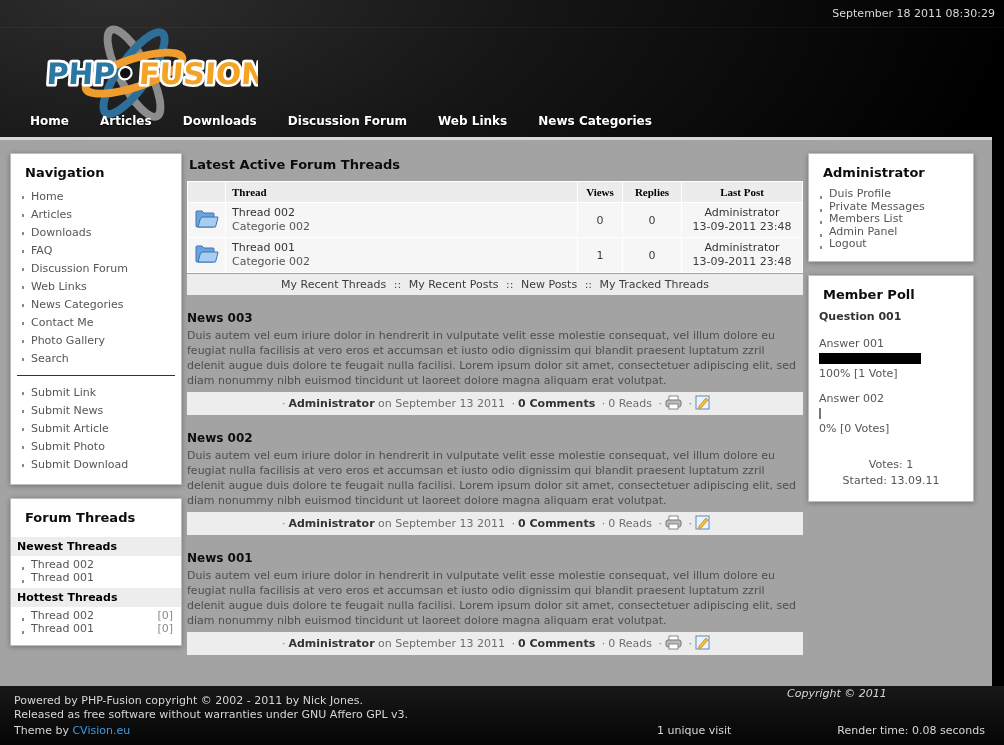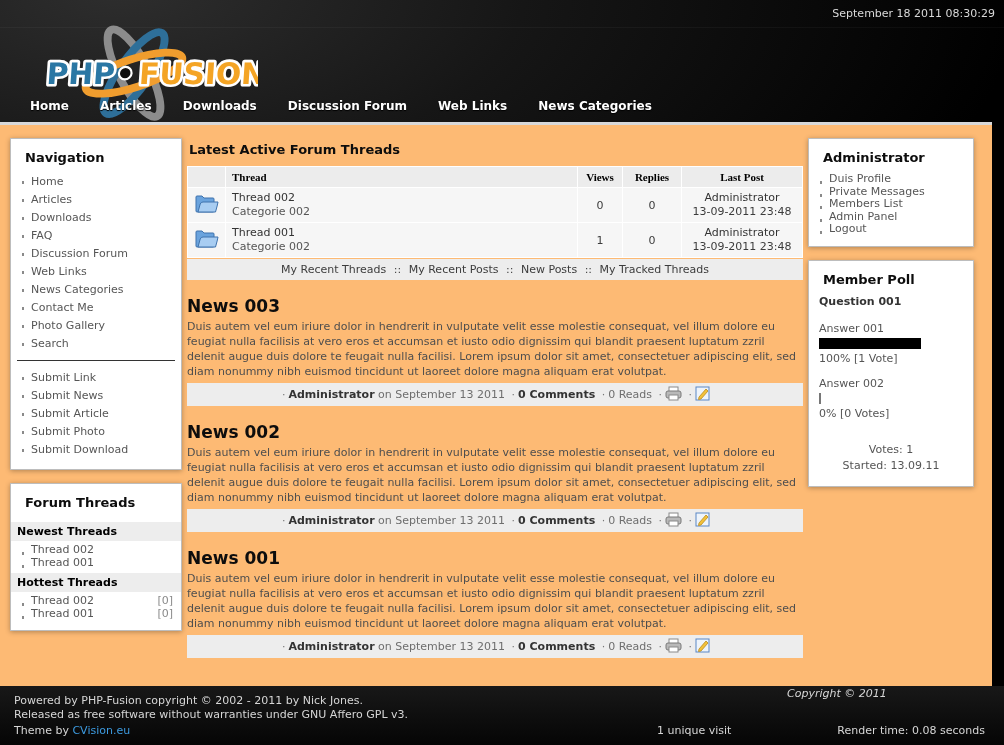--- a/index.html
+++ b/index.html
@@ -1,28 +1,28 @@
 <!DOCTYPE html>
 <html><head>
 <meta charset="utf-8">
 <style>
   * { margin:0; padding:0; box-sizing:border-box; }
   html,body { width:1004px; }
   body { background:#000; font-family:"DejaVu Sans", sans-serif; }
   .page { width:1004px; height:745px; overflow:hidden; background:#000; display:flex; flex-direction:column; }
 
   
-  .header { height:122px; background:radial-gradient(ellipse 900px 420px at 12% -10%, #2e2e2e 0%, #161616 45%, #000 100%); position:relative; flex:0 0 auto; }
+  .header { height:137px; background:radial-gradient(ellipse 900px 420px at 12% -10%, #2e2e2e 0%, #161616 45%, #000 100%); position:relative; flex:0 0 auto; }
   .topbar { height:28px; text-align:right; padding:7px 9px 0 0; color:#d9d9d9; font-size:11px; border-bottom:1px solid rgba(255,255,255,0.04); }
   .logo-wrap { position:absolute; left:38px; top:22px; width:220px; height:104px; cursor:pointer; }
   .main-menu { position:absolute; left:0; bottom:8px; width:100%; padding-left:30px; }
   .main-menu a { color:#fff; font-weight:bold; font-size:12px; text-decoration:none; margin-right:26px; text-shadow:0 1px 1px #000; cursor:pointer; }
 
   
-  .content-outer { background:#fdba74; width:992px; border-top:3px solid #d8d8d8; min-height:516px; flex:1 1 auto; padding:13px 18px 20px 10px; display:flex; align-items:flex-start; }
+  .content-outer { background:#a3a3a3; width:992px; border-top:3px solid #d8d8d8; min-height:516px; flex:1 1 auto; padding:13px 18px 20px 10px; display:flex; align-items:flex-start; }
   .col-left { width:172px; flex:0 0 172px; }
   .col-center { flex:1 1 auto; margin:0 5px; }
   .col-right { width:166px; flex:0 0 166px; }
 
   .panel { background:#fff; border:1px solid #bdbdbd; box-shadow:0 1px 5px rgba(0,0,0,0.3); margin-bottom:13px; padding:9px 0 10px 0; }
   .panel h2 { font-size:13px; color:#0d0d0d; padding:2px 0 8px 14px; }
 
   ul.linklist { list-style:none; }
   ul.linklist li { position:relative; padding:0 8px 0 20px; color:#565656; font-size:11px; line-height:18px; }
   ul.linklist li::before { content:""; position:absolute; left:11px; top:8px; width:2px; height:3px; background:#8a8a8a; }
@@ -42,21 +42,21 @@
   td.icon-cell { width:34px; text-align:center; }
   th.views-col { width:44px; } th.replies-col { width:58px; } th.lastpost-col { width:120px; text-align:center !important; }
   .thread-link { color:#333; text-decoration:none; cursor:pointer; display:block; line-height:14px; }
   .thread-cat { color:#555; line-height:14px; }
   td.lastpost { text-align:center; line-height:14px; color:#333; }
   .quick-links { background:#ededed; margin-top:1px; text-align:center; font-size:11px; color:#444; padding:4px 0; }
   .quick-links a { color:#3c3c3c; text-decoration:none; cursor:pointer;text-align:right; }
   .quick-links .sep { margin:0 4px; }
 
   .news { margin-top:16px; }
-  .news h3 { font-size:17px; color:#0d0d0d; padding-bottom:3px; }
+  .news h3 { font-size:12px; color:#0d0d0d; padding-bottom:3px; }
   .news p { font-size:11px; line-height:15px; color:#4e4e4e; }
   .news-meta { background:#ededed; margin-top:4px; text-align:center; font-size:11px; color:#6e6e6e; padding:3px 0 2px 0; }
   .news-meta .dot { margin:0 3px; color:#777; }
   .news-meta a.author, .news-meta a.comments { color:#333; font-weight:bold; text-decoration:none; cursor:pointer; }
   .news-meta .micon { display:inline-block; vertical-align:-3px; cursor:pointer; }
 
   
   .poll-body { padding:0 10px; font-size:11px; color:#555; }
   .poll-q { font-weight:bold; color:#333; padding:0 0 14px 0; }
   .poll-answer { line-height:14px; }

